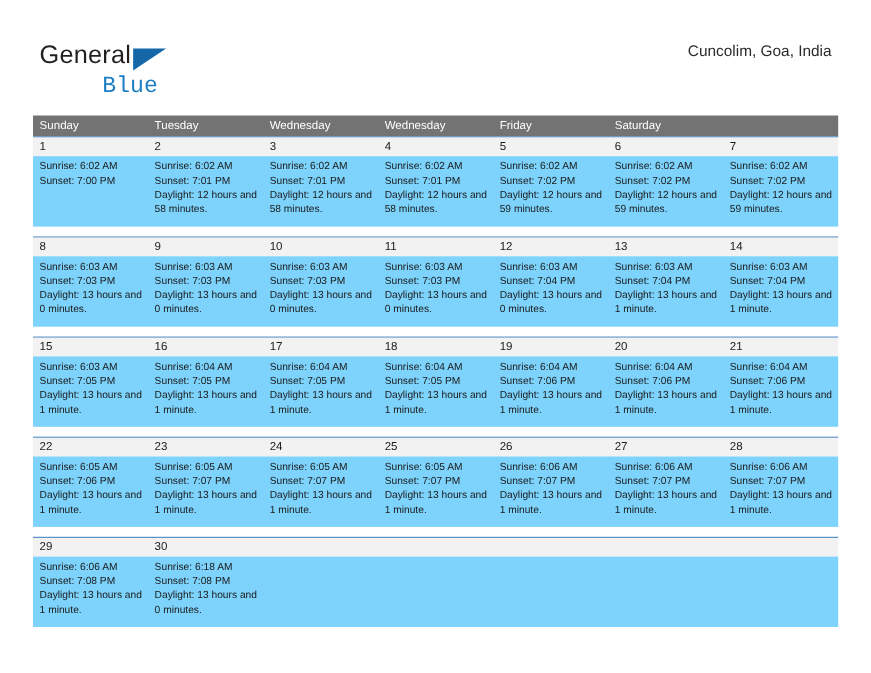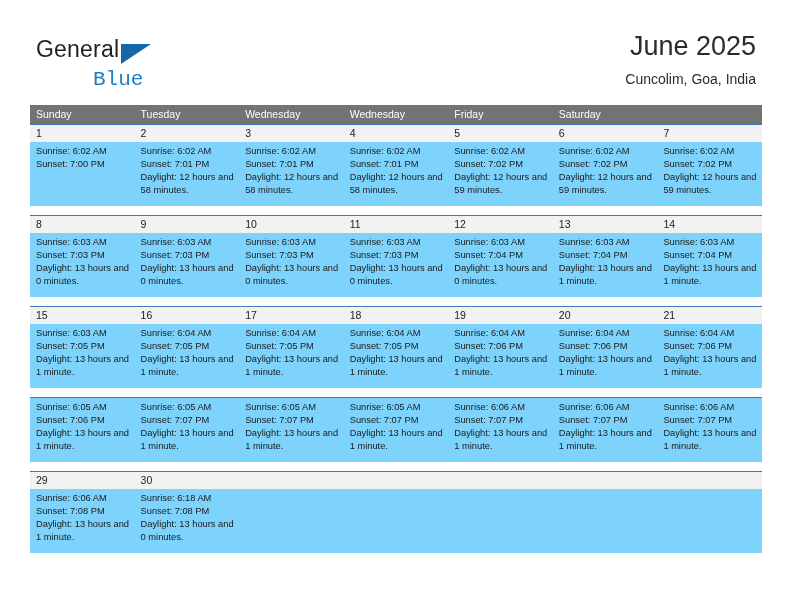--- a/index.html
+++ b/index.html
@@ -165,21 +165,20 @@
 
   <div class="header">
 
     <div class="logo">
       <span class="logo-general">General</span>
       <span class="logo-triangle"></span>
       <span class="logo-blue">Blue</span>
     </div>
 
     <div class="title-block">
-      <div class="cal-title">June 2025</div>
       <div class="cal-subtitle">Cuncolim, Goa, India</div>
     </div>
 
   </div>
 
   <div class="calendar">
 
     <div class="weekday-row">
       <div class="weekday-cell">Sunday</div>
       <div class="weekday-cell">Tuesday</div>
@@ -329,20 +328,29 @@
         </div>
         <div class="detail-cell">
           <div class="detail-line">Sunrise: 6:04 AM</div>
           <div class="detail-line">Sunset: 7:06 PM</div>
           <div class="detail-line">Daylight: 13 hours and 1 minute.</div>
         </div>
       </div>
     </div>
 
     <div class="week-row">
+      <div class="week-numbers">
+        <div class="num-cell">22</div>
+        <div class="num-cell">23</div>
+        <div class="num-cell">24</div>
+        <div class="num-cell">25</div>
+        <div class="num-cell">26</div>
+        <div class="num-cell">27</div>
+        <div class="num-cell">28</div>
+      </div>
       <div class="week-details">
         <div class="detail-cell">
           <div class="detail-line">Sunrise: 6:05 AM</div>
           <div class="detail-line">Sunset: 7:06 PM</div>
           <div class="detail-line">Daylight: 13 hours and 1 minute.</div>
         </div>
         <div class="detail-cell">
           <div class="detail-line">Sunrise: 6:05 AM</div>
           <div class="detail-line">Sunset: 7:07 PM</div>
           <div class="detail-line">Daylight: 13 hours and 1 minute.</div>

